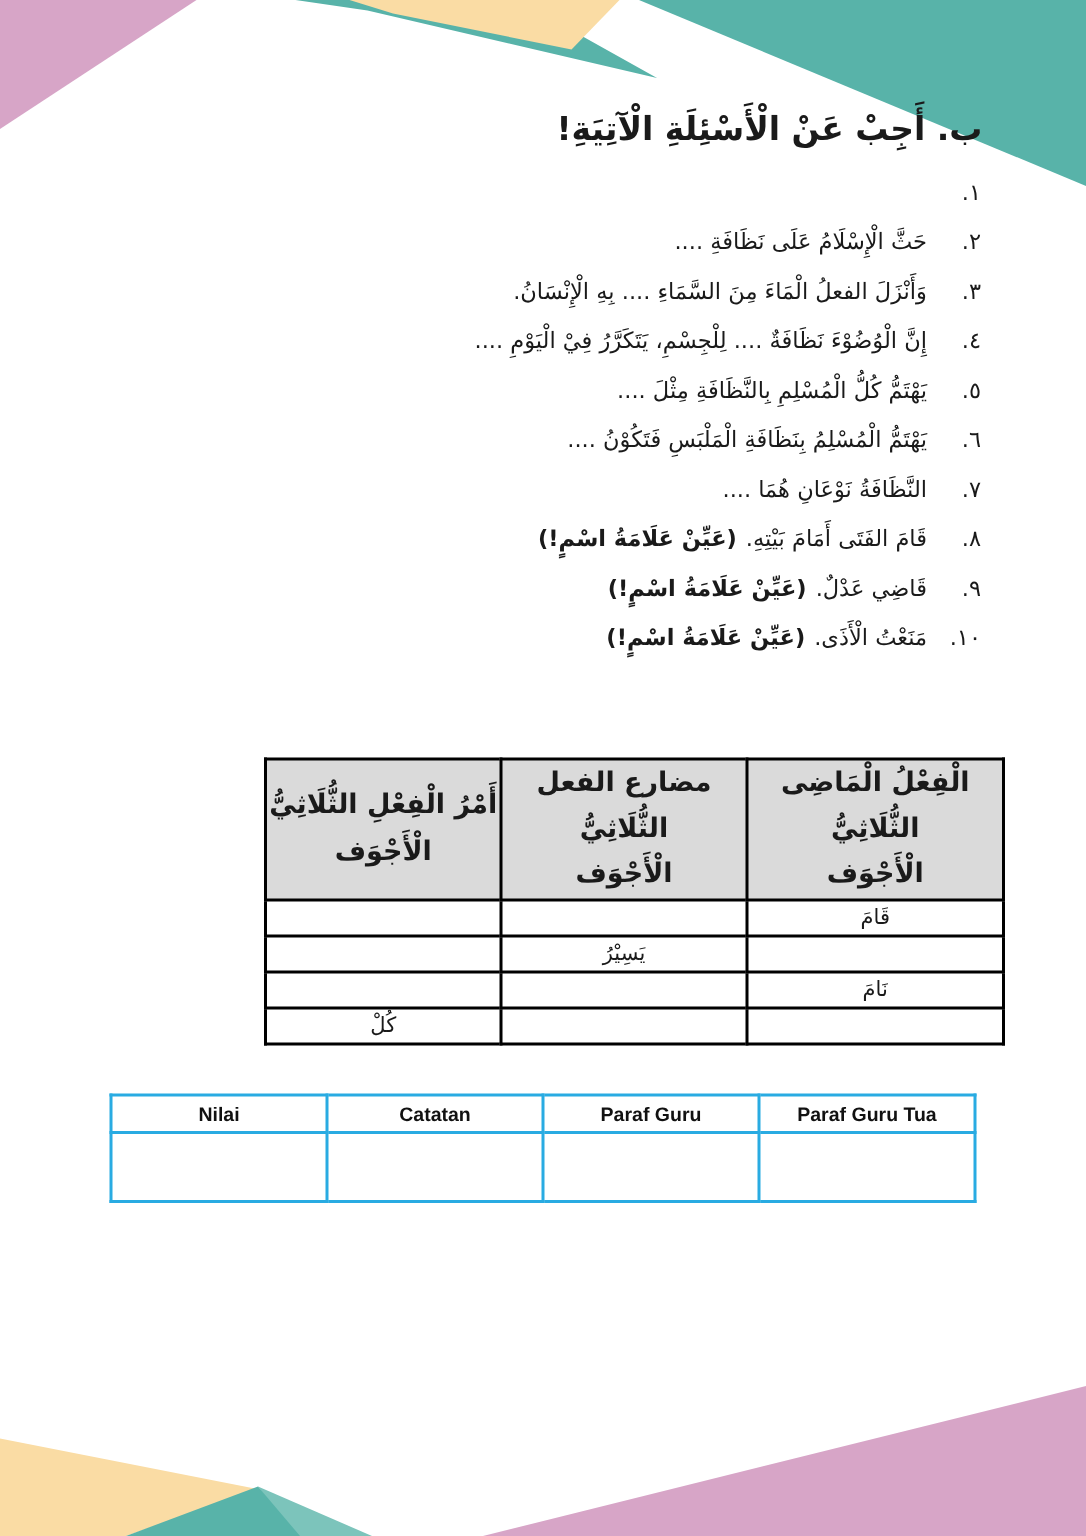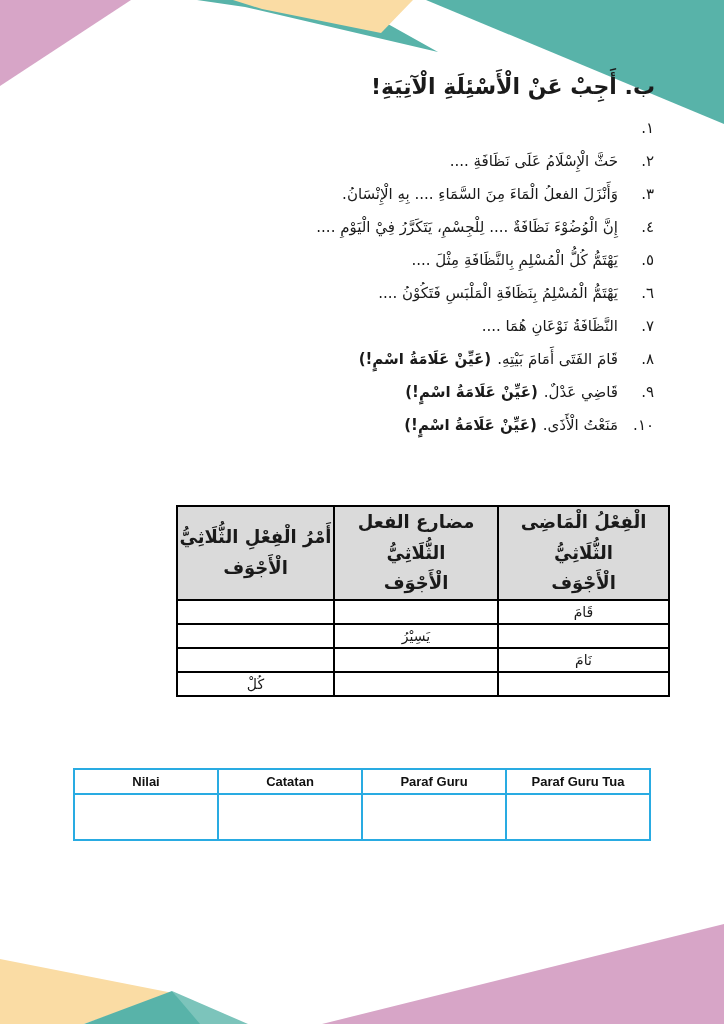--- a/index.html
+++ b/index.html
@@ -71,21 +71,21 @@
   }
   .ar-table td {
     height: 24px;
     font-size: 14px;
     background: #ffffff;
   }
 
   
   .footer-table {
     position: absolute;
-    top: 768px; left: 73px;
+    top: 729px; left: 73px;
     width: 578px;
     border-collapse: collapse;
     table-layout: fixed;
     font-family: "Liberation Sans", sans-serif;
   }
   .footer-table th, .footer-table td {
     border: 2.5px solid #29abe2;
     text-align: center;
     vertical-align: middle;
     background: #ffffff;

